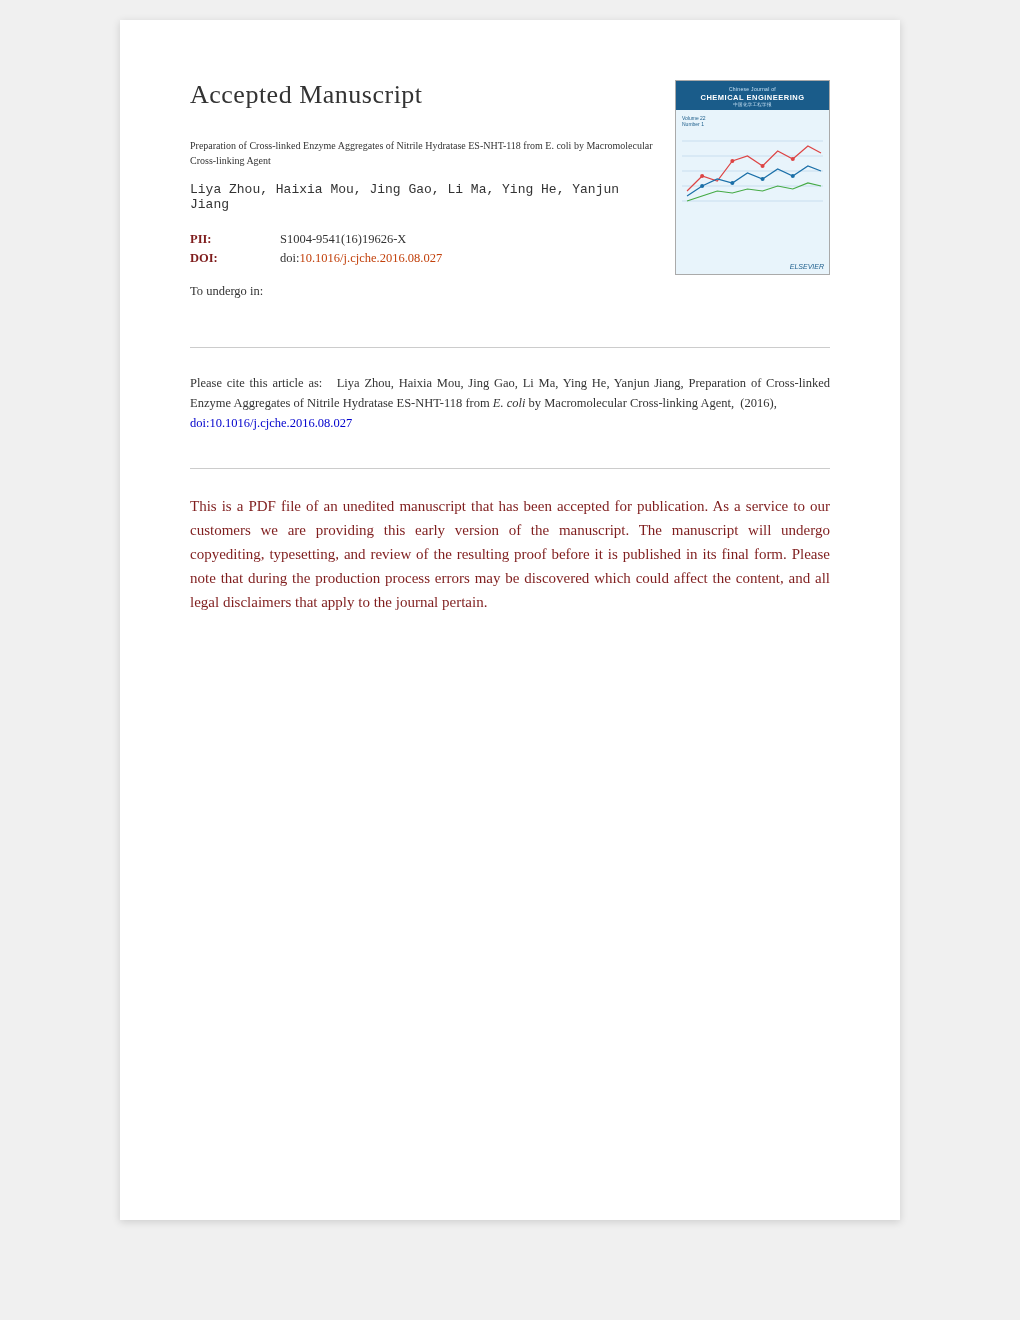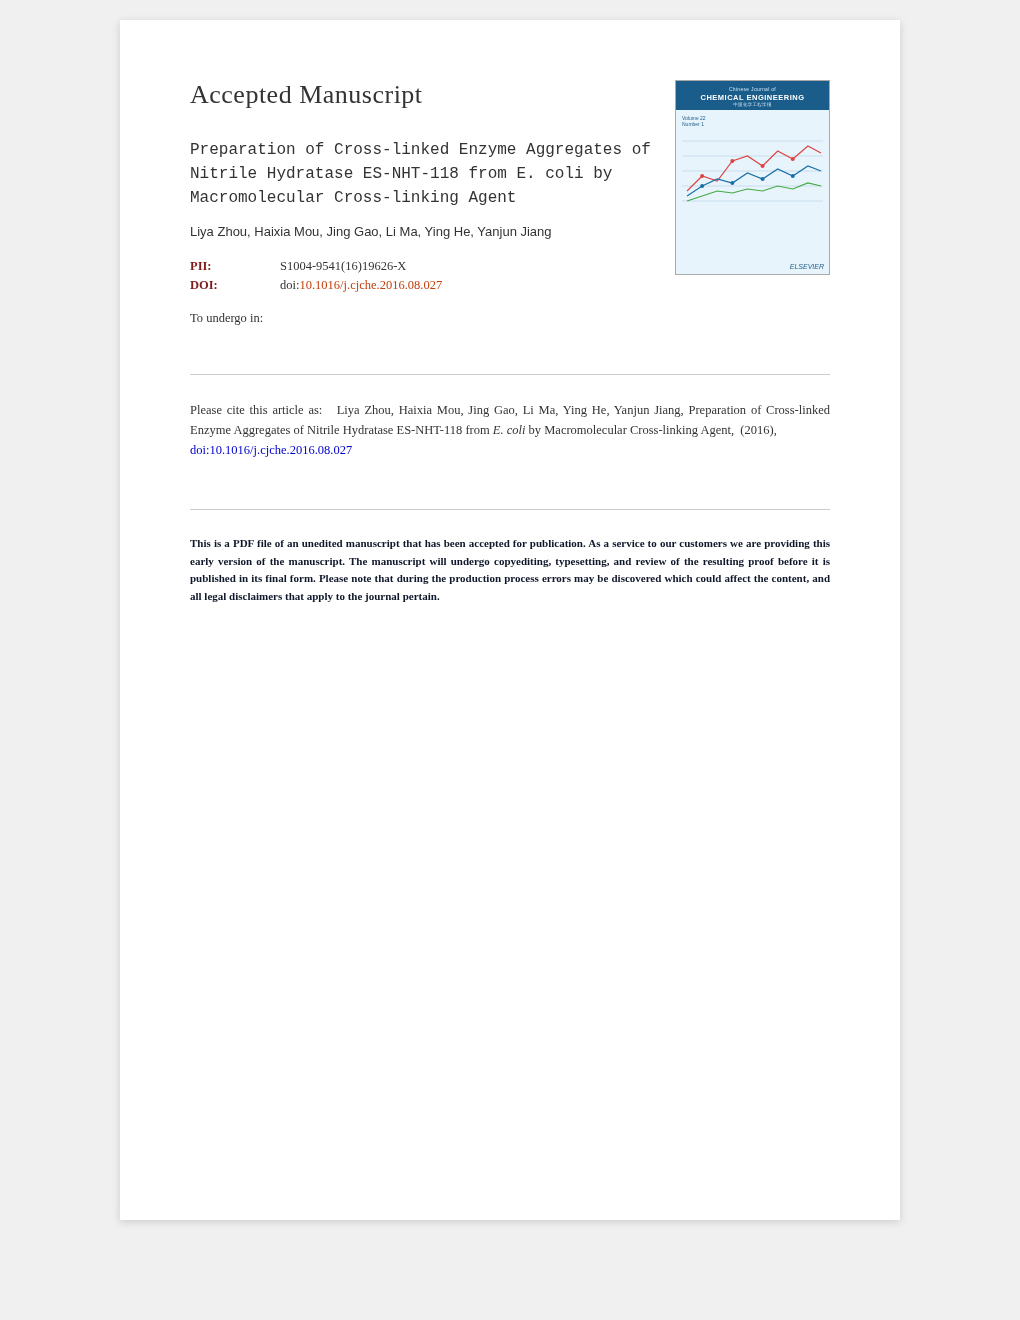--- a/index.html
+++ b/index.html
@@ -41,32 +41,32 @@
     .accepted-manuscript-title {
       font-size: 26px;
       font-weight: normal;
       color: #333;
       margin-bottom: 28px;
       font-family: 'Times New Roman', Times, serif;
       letter-spacing: 0.5px;
     }
 
     .article-title {
-      font-size: 16px;
+      font-size: 10px;
       color: #333;
       line-height: 1.5;
       margin-bottom: 14px;
-      font-family: Liberation Mono, monospace;
+      font-family: Liberation Serif, serif;
     }
 
     .authors {
       font-size: 13px;
       color: #333;
       margin-bottom: 20px;
-      font-family: Liberation Sans, sans-serif;
+      font-family: Liberation Mono, monospace;
     }
 
     .journal-cover {
       width: 155px;
       height: 195px;
       margin-left: 20px;
       flex-shrink: 0;
       background: linear-gradient(135deg, #1a6fa8 0%, #2a8fd4 50%, #1a6fa8 100%);
       border: 1px solid #aaa;
       position: relative;
@@ -192,46 +192,45 @@
       color: #333;
     }
 
     .divider {
       height: 1px;
       background: #ccc;
       margin: 25px 0;
     }
 
     .citation-section {
-      margin-bottom: 49px;
+      margin-bottom: 35px;
     }
 
     .citation-text {
       font-size: 12.5px;
       color: #333;
       line-height: 1.6;
       text-align: justify;
       font-family: 'Times New Roman', Times, serif;
     }
 
     .citation-text .doi-link {
       color: #0000CC;
     }
 
     .disclaimer-section {
       margin-bottom: 30px;
     }
 
     .disclaimer-text {
-      font-size: 11px;
-      color: #0f172a;
+      font-size: 15px;
+      color: #7f1d1d;
       line-height: 1.6;
       text-align: justify;
       font-family: 'Times New Roman', Times, serif;
-      font-weight: bold;
     }
   </style>
 </head>
 <body>
 
 <div class="page">
 
   <div class="header-section">
     <div class="header-left">
       <h1 class="accepted-manuscript-title">Accepted Manuscript</h1>

